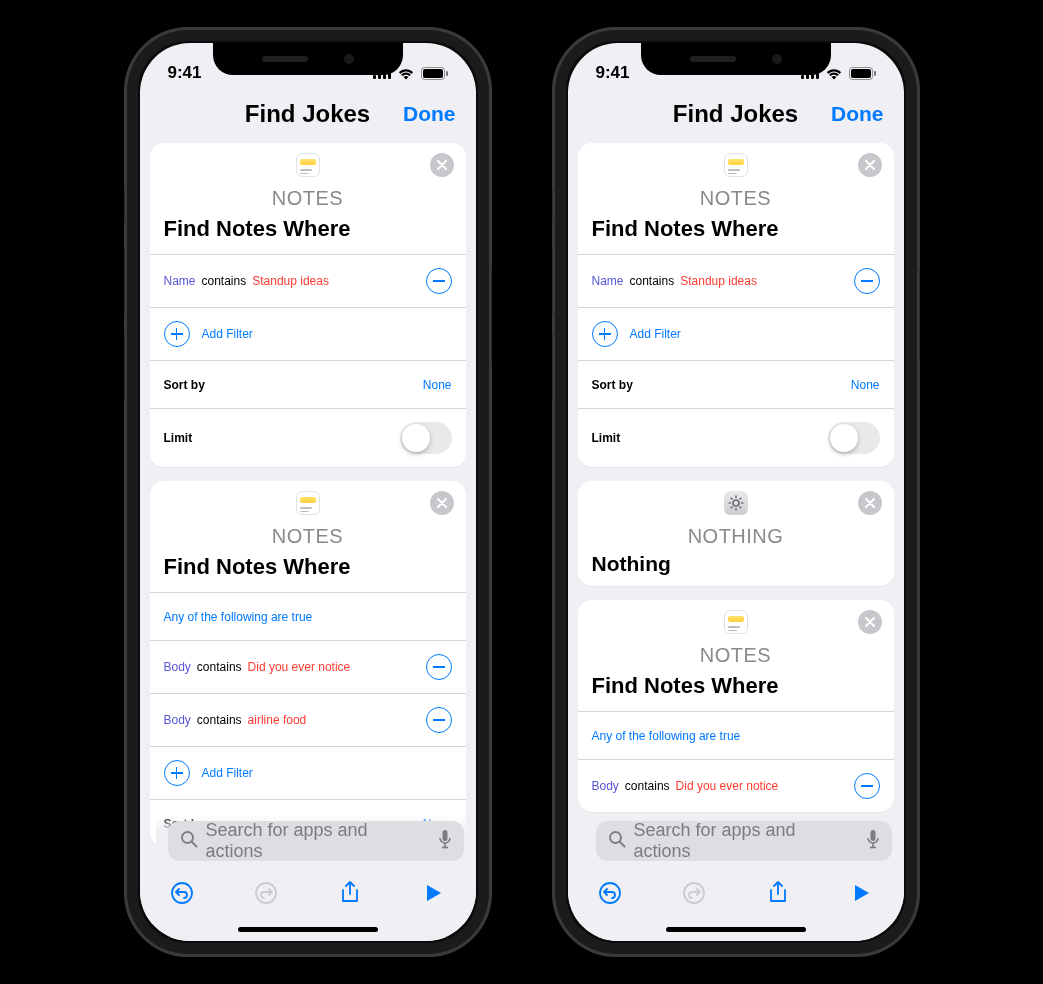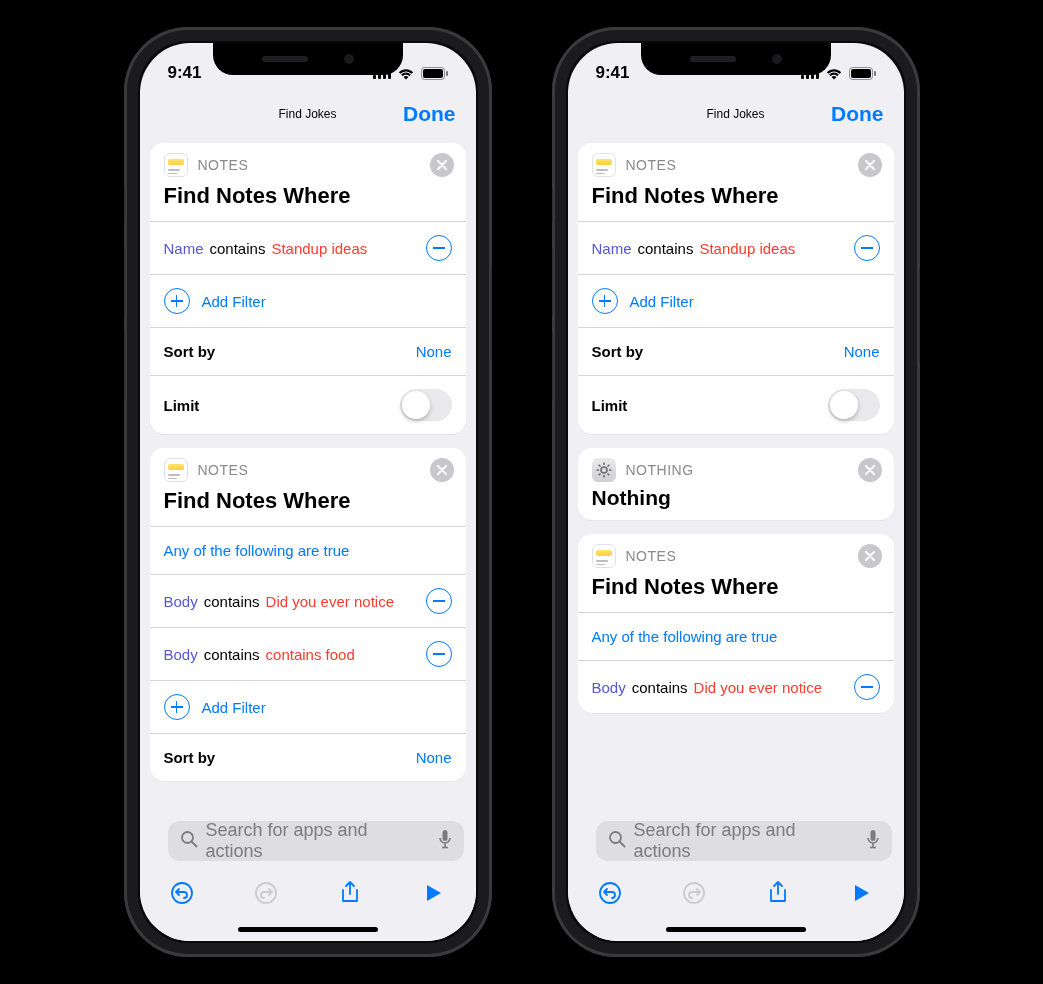--- a/index.html
+++ b/index.html
@@ -51,30 +51,30 @@
   .status-bar{
     height:48px;display:flex;align-items:center;justify-content:space-between;
     padding:12px 28px 0;font-weight:600;font-size:17px;color:#000;z-index:40;position:relative;
   }
   .status-right{display:flex;align-items:center;gap:6px;}
   .cell-icon svg,.wifi-icon svg,.batt-icon svg{display:block;}
   .nav{
     height:46px;display:flex;align-items:center;justify-content:center;position:relative;
     padding:0 18px;background:var(--page-bg);
   }
-  .nav-title{font-weight:400;font-size:12px;}
+  .nav-title{font-weight:700;font-size:24px;}
   .nav-done{position:absolute;right:20px;color:var(--ios-blue);font-size:21px;font-weight:600;}
   .content{flex:1;overflow:hidden;padding:6px 10px 0;position:relative;}
   .card{
     background:var(--card-bg);border-radius:14px;margin-bottom:14px;
     box-shadow:0 1px 0 rgba(0,0,0,.04);overflow:hidden;
   }
   .card-hdr{
     display:flex;align-items:center;gap:10px;padding:10px 14px 0;
-    color:var(--grey-txt);font-size:14px;letter-spacing:.5px;position:relative;
+    color:var(--grey-txt);font-size:20px;letter-spacing:.5px;position:relative;flex-direction:column;
   }
   .app-ico{
     width:24px;height:24px;border-radius:6px;background:linear-gradient(#fff,#fff);
     border:1px solid #e2e2e4;display:flex;flex-direction:column;justify-content:flex-end;
     padding:2px 3px;gap:2px;flex-shrink:0;
   }
   .app-ico .topbar{height:6px;background:linear-gradient(#ffe36b,#ffcf3f);border-radius:2px;margin-bottom:2px;}
   .app-ico .line{height:1.5px;background:#bdbdbf;border-radius:1px;width:80%;}
   .gear-ico{
     width:24px;height:24px;border-radius:6px;background:linear-gradient(#eaeaec,#cfcfd3);
@@ -82,21 +82,21 @@
   }
   .close-x{
     position:absolute;right:12px;top:10px;width:24px;height:24px;border-radius:50%;
     background:var(--close-grey);display:flex;align-items:center;justify-content:center;
   }
   .close-x svg{width:10px;height:10px;}
   .card-title{padding:6px 14px 12px;font-weight:700;font-size:22px;}
   .card-title.smaller{font-size:21px;padding-top:4px;padding-bottom:10px;}
   .row{
     border-top:1px solid var(--divider);padding:13px 14px;display:flex;align-items:center;
-    font-size:15px;gap:6px;position:relative;min-height:48px;
+    font-size:12px;gap:6px;position:relative;min-height:48px;
   }
   .purple{color:var(--ios-purple);}
   .red{color:var(--ios-red);}
   .blue{color:var(--ios-blue);}
   .black{color:#000;}
   .bold{font-weight:600;}
   .flex-spacer{flex:1;}
   .circle-minus,.circle-plus{
     width:26px;height:26px;border:1.6px solid var(--ios-blue);border-radius:50%;
     display:flex;align-items:center;justify-content:center;flex-shrink:0;
@@ -242,21 +242,21 @@
           <div class="row">
             <span class="purple">Body</span>
             <span class="black">contains</span>
             <span class="red">Did you ever notice</span>
             <span class="flex-spacer"></span>
             <span class="circle-minus"></span>
           </div>
           <div class="row">
             <span class="purple">Body</span>
             <span class="black">contains</span>
-            <span class="red">contains food</span>
+            <span class="red">airline food</span>
             <span class="flex-spacer"></span>
             <span class="circle-minus"></span>
           </div>
           <div class="row">
             <span class="circle-plus"></span>
             <span class="blue" style="margin-left:6px;">Add Filter</span>
           </div>
           <div class="row">
             <span class="black bold">Sort by</span>
             <span class="flex-spacer"></span>

